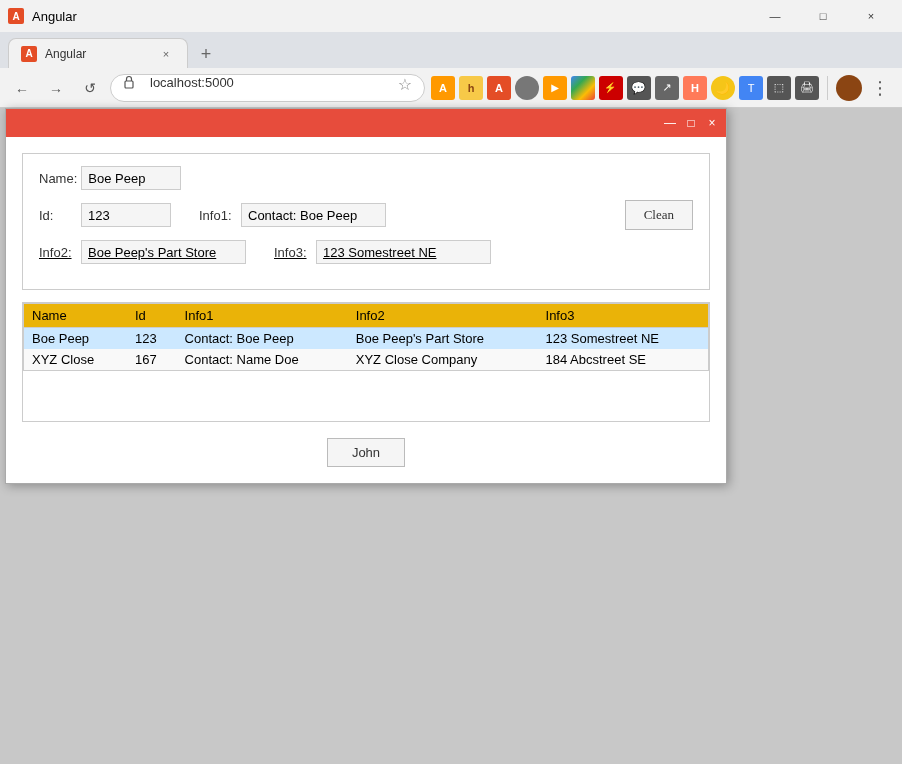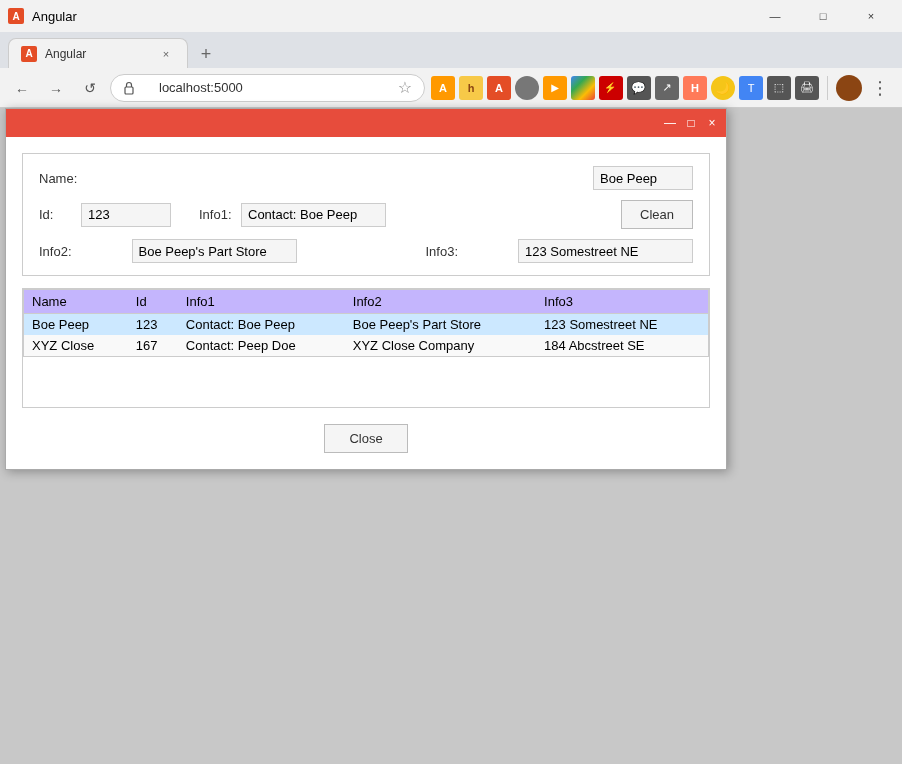--- a/index.html
+++ b/index.html
@@ -122,22 +122,21 @@
 
     .address-input {
       flex: 1;
       height: 28px;
       border: 1px solid #ccc;
       border-radius: 14px;
       padding: 0 12px;
       font-size: 13px;
       background: white;
       display: flex;
-      align-items: center;
-      gap: 24px;
+      gap: 15px;
     }
 
     .address-text {
       flex: 1;
       font-size: 13px;
       color: #333;
     }
 
     .bookmark-btn {
       font-size: 16px;
@@ -219,25 +218,25 @@
       padding: 12px 16px;
       margin-bottom: 12px;
       position: relative;
     }
 
     .form-row {
       display: flex;
       align-items: center;
       margin-bottom: 10px;
       gap: 4px;
-      justify-content: space-between;
     }
 
     .form-row:last-child {
-      margin-bottom: 0;
+      margin-bottom: 13px;
+      text-decoration: underline;
     }
 
     .form-label {
       font-size: 13px;
       color: #333;
       min-width: 38px;
     }
 
     .form-input {
       border: 1px solid #ccc;
@@ -283,21 +282,21 @@
     
     .data-table {
       width: 100%;
       border-collapse: collapse;
       border: 1px solid #ccc;
       margin-bottom: 16px;
       font-size: 13px;
     }
 
     .data-table th {
-      background: #c4b5fd;
+      background: #eab308;
       padding: 4px 8px;
       text-align: left;
       border-bottom: 1px solid #ccc;
       font-weight: normal;
       color: #000;
     }
 
     .data-table td {
       padding: 3px 8px;
       color: #000;
@@ -445,21 +444,21 @@
           <span class="form-label">Name:</span>
           <input class="form-input form-input-name" type="text" value="Boe Peep" style="">
         </div>
 
         <div class="form-row">
           <span class="form-label">Id:</span>
           <input class="form-input form-input-id" type="text" value="123" style="">
           <span style="margin-left:20px;"></span>
           <span class="form-label">Info1:</span>
           <input class="form-input form-input-info1" type="text" value="Contact: Boe Peep" style="">
-          <button class="clean-btn" style="position:static; margin-left:auto; transform:none;">Clean</button>
+          <button class="clean-btn" style="position:static; margin-left:auto; transform:none;font-family:Liberation Serif, serif;">Clean</button>
         </div>
 
         <div class="form-row">
           <span class="form-label">Info2:</span>
           <input class="form-input form-input-info2" type="text" value="Boe Peep's Part Store" style="">
           <span style="margin-left:20px;"></span>
           <span class="form-label">Info3:</span>
           <input class="form-input form-input-info3" type="text" value="123 Somestreet NE" style="">
         </div>
 
@@ -481,29 +480,29 @@
               <tr class="row-selected">
                 <td>Boe Peep</td>
                 <td>123</td>
                 <td>Contact: Boe Peep</td>
                 <td>Boe Peep's Part Store</td>
                 <td>123 Somestreet NE</td>
               </tr>
               <tr>
                 <td>XYZ Close</td>
                 <td>167</td>
-                <td>Contact: Peep Doe</td>
+                <td>Contact: Name Doe</td>
                 <td>XYZ Close Company</td>
                 <td>184 Abcstreet SE</td>
               </tr>
             </tbody>
           </table>
         </div>
       </div>
 
       <div style="text-align:center;">
-        <button class="close-btn">Close</button>
+        <button class="close-btn">John</button>
       </div>
 
     </div>
   </div>
 
 </div>
 
 </body></html>

